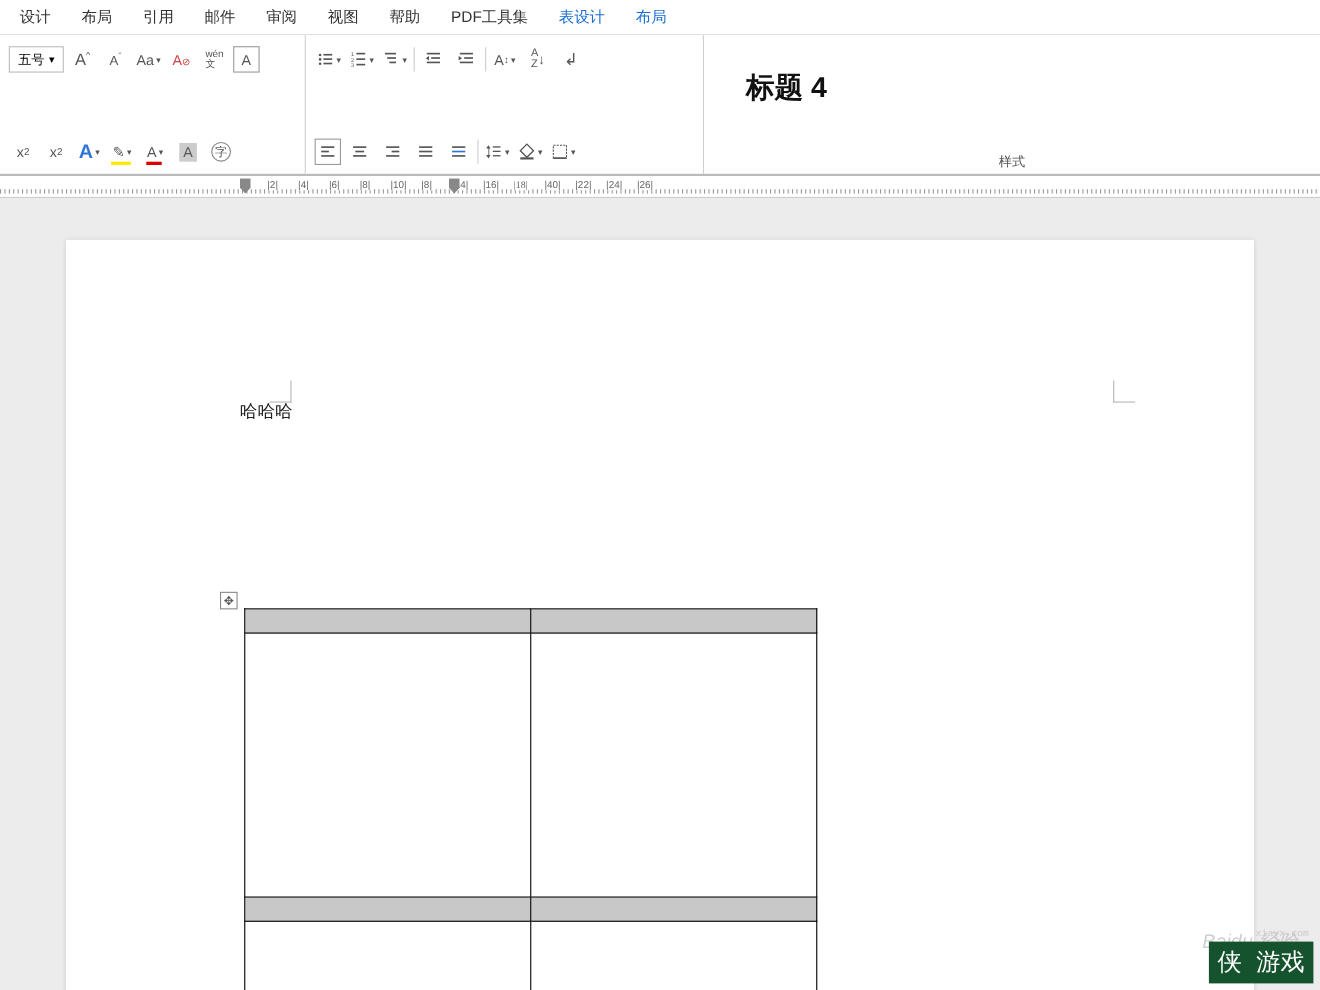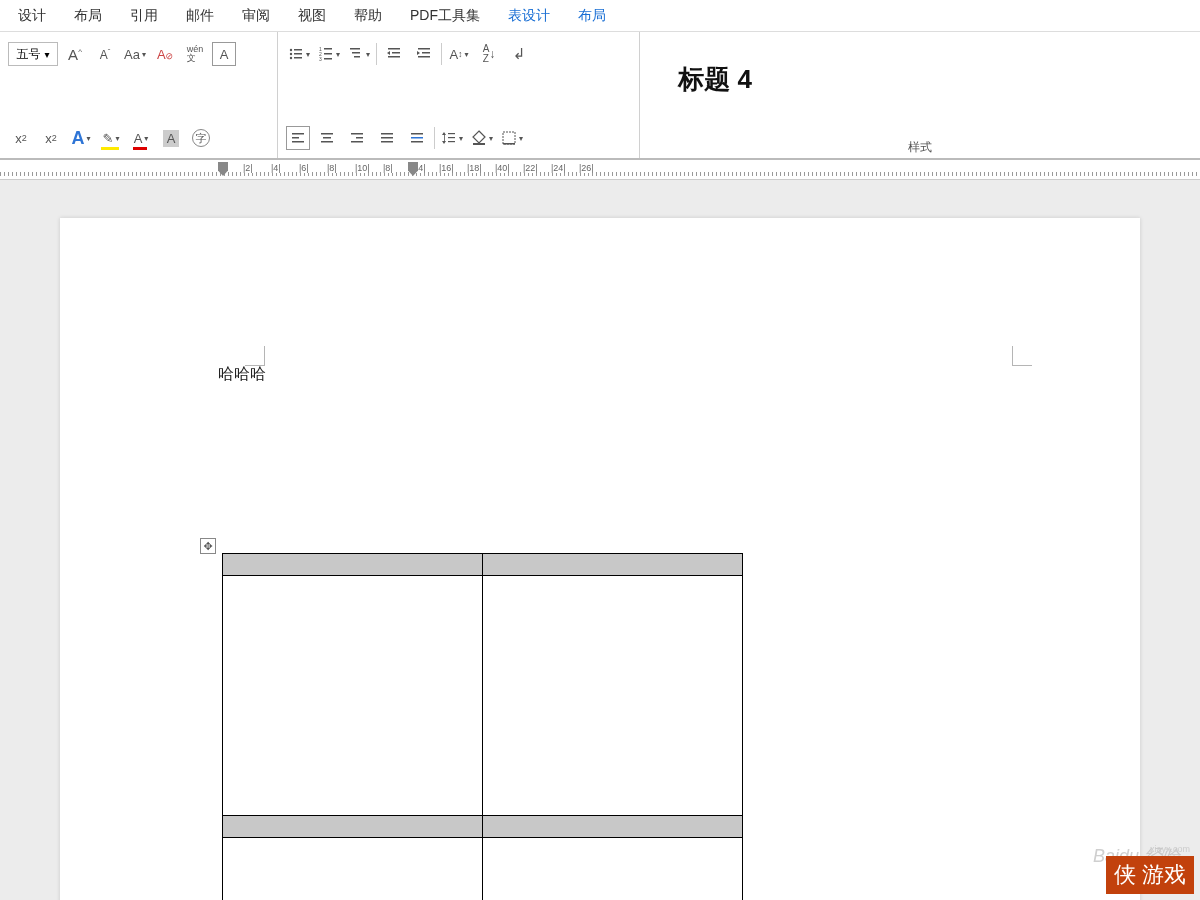--- a/index.html
+++ b/index.html
@@ -44,21 +44,21 @@
 .margin-corner.tr { right: 108px; top: 128px; border-right: 1px solid #b5b5b5; border-top: 1px solid #b5b5b5; transform: rotate(180deg); }
 
 .doc-text { position: absolute; left: 158px; top: 146px; font-size: 16px; color: #222; }
 .table-handle { position: absolute; left: 140px; top: 320px; width: 16px; height: 16px; border: 1px solid #888; background: #fff; display: flex; align-items: center; justify-content: center; font-size: 11px; color: #555; }
 .doc-table { position: absolute; left: 162px; top: 335px; border-collapse: collapse; }
 .doc-table td { border: 1px solid #000; width: 260px; height: 240px; vertical-align: top; padding: 0; }
 .doc-table td.selhdr { height: 22px; background: #c8c8c8; }
 
 .watermark { position: absolute; right: 20px; bottom: 20px; text-align: right; color: #bbb; font-size: 18px; font-style: italic; opacity: 0.7; }
 .watermark .sub { font-size: 11px; }
-.brand { position: absolute; right: 6px; bottom: 6px; background: #c2410c; color: #fff; font-size: 22px; padding: 4px 8px; }
+.brand { position: absolute; right: 6px; bottom: 6px; background: #14532d; color: #fff; font-size: 22px; padding: 4px 8px; font-family: Liberation Mono, monospace; }
 .brand .sm { position: absolute; right: 4px; top: -12px; font-size: 9px; color: #ccc; }
 </style>
 </head>
 <body>
 
 <div class="menubar">
   <div class="menubar-item">设计</div>
   <div class="menubar-item">布局</div>
   <div class="menubar-item">引用</div>
   <div class="menubar-item">邮件</div>
@@ -542,21 +542,21 @@
       <div style="position: absolute; top: 12px; left: 1192px; width: 1px; height: 4px; background: rgb(153, 153, 153);"></div>
       <div style="position: absolute; top: 12px; left: 1196px; width: 1px; height: 4px; background: rgb(153, 153, 153);"></div>
       <div style="position: absolute; top: 3px; left: 242px; font-size: 9px; color: rgb(102, 102, 102); background: rgb(255, 255, 255); padding: 0px 1px;">|2|</div>
       <div style="position: absolute; top: 3px; left: 270px; font-size: 9px; color: rgb(102, 102, 102); background: rgb(255, 255, 255); padding: 0px 1px;">|4|</div>
       <div style="position: absolute; top: 3px; left: 298px; font-size: 9px; color: rgb(102, 102, 102); background: rgb(255, 255, 255); padding: 0px 1px;">|6|</div>
       <div style="position: absolute; top: 3px; left: 326px; font-size: 9px; color: rgb(102, 102, 102); background: rgb(255, 255, 255); padding: 0px 1px;">|8|</div>
       <div style="position: absolute; top: 3px; left: 354px; font-size: 9px; color: rgb(102, 102, 102); background: rgb(255, 255, 255); padding: 0px 1px;">|10|</div>
       <div style="position: absolute; top: 3px; left: 382px; font-size: 9px; color: rgb(102, 102, 102); background: rgb(255, 255, 255); padding: 0px 1px;">|8|</div>
       <div style="position: absolute; top: 3px; left: 410px; font-size: 9px; color: rgb(102, 102, 102); background: rgb(255, 255, 255); padding: 0px 1px;">|14|</div>
       <div style="position: absolute; top: 3px; left: 438px; font-size: 9px; color: rgb(102, 102, 102); background: rgb(255, 255, 255); padding: 0px 1px;">|16|</div>
-      <div style="position: absolute; top: 3px; left: 466px; font-size: 9px; color: rgb(102, 102, 102); background: rgb(255, 255, 255); padding: 0px 1px;">|18|</div>
+      <div style="position: absolute; top: 3px; left: 466px; font-size: 9px; color: rgb(102, 102, 102); background: rgb(255, 255, 255); padding: 0px 1px; font-family: Liberation Serif, serif;">|18|</div>
       <div style="position: absolute; top: 3px; left: 494px; font-size: 9px; color: rgb(102, 102, 102); background: rgb(255, 255, 255); padding: 0px 1px;">|40|</div>
       <div style="position: absolute; top: 3px; left: 522px; font-size: 9px; color: rgb(102, 102, 102); background: rgb(255, 255, 255); padding: 0px 1px;">|22|</div>
       <div style="position: absolute; top: 3px; left: 550px; font-size: 9px; color: rgb(102, 102, 102); background: rgb(255, 255, 255); padding: 0px 1px;">|24|</div>
       <div style="position: absolute; top: 3px; left: 578px; font-size: 9px; color: rgb(102, 102, 102); background: rgb(255, 255, 255); padding: 0px 1px;">|26|</div>
       <div style="position: absolute; left: 218px; top: 2px; width: 10px; height: 14px; background: rgb(136, 136, 136); clip-path: polygon(0px 0px, 100% 0px, 100% 60%, 50% 100%, 0px 60%);"></div>
       <div style="position: absolute; left: 408px; top: 2px; width: 10px; height: 14px; background: rgb(136, 136, 136); clip-path: polygon(0px 0px, 100% 0px, 100% 60%, 50% 100%, 0px 60%);"></div>
     </div>
 </div>
 
 <div class="canvas">

